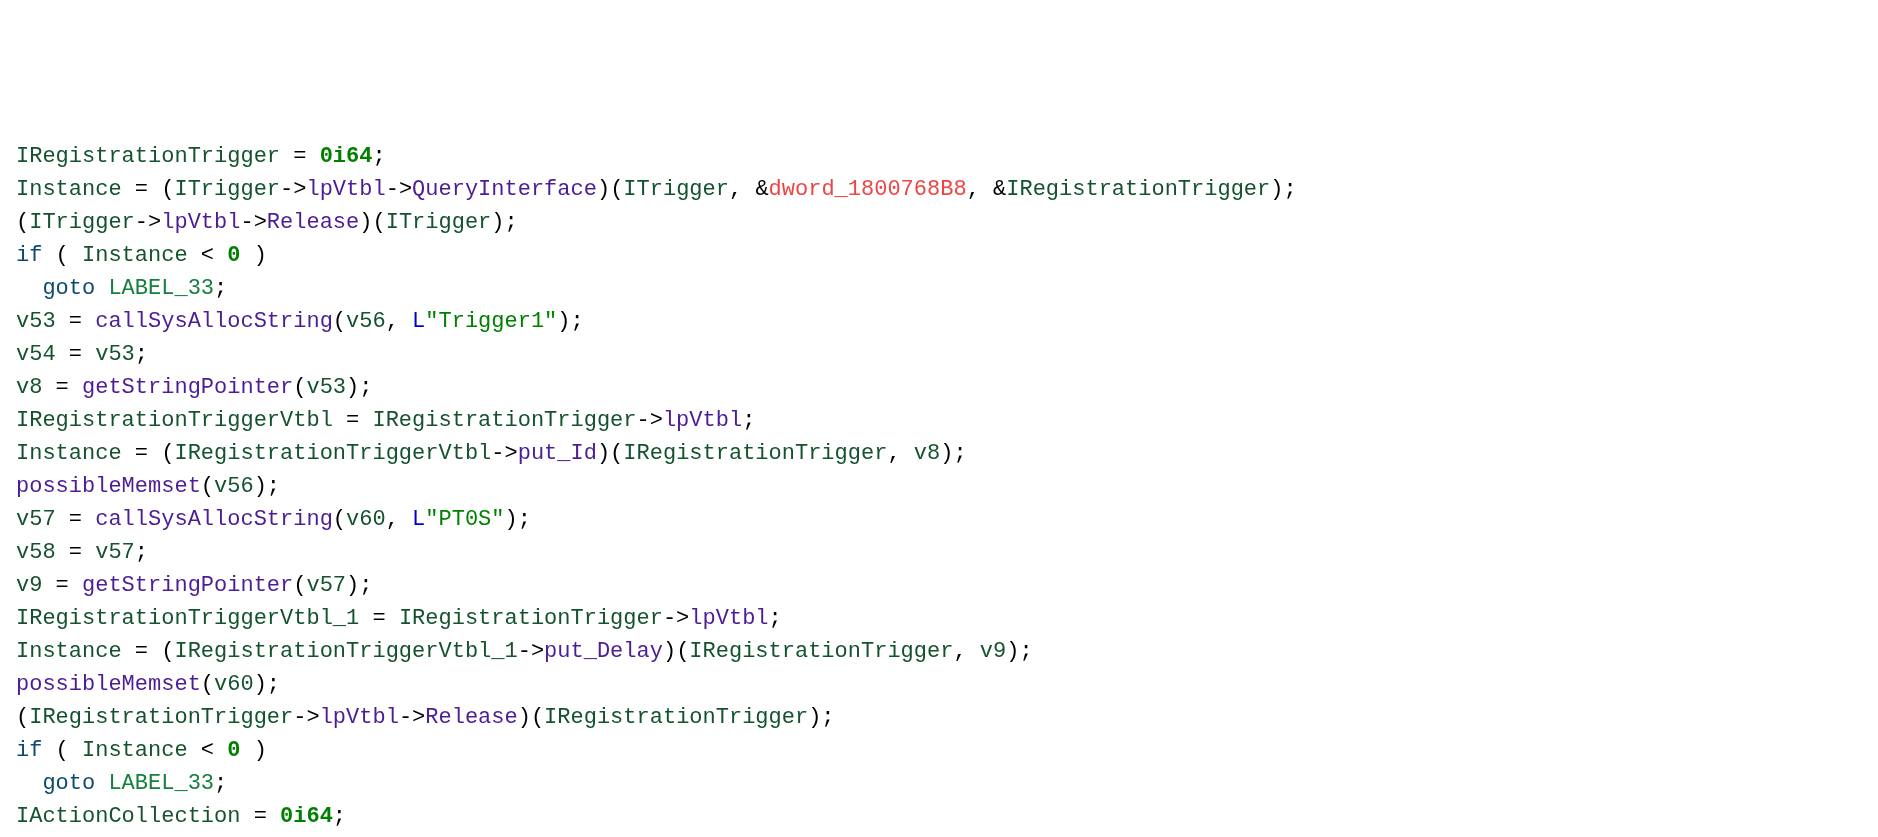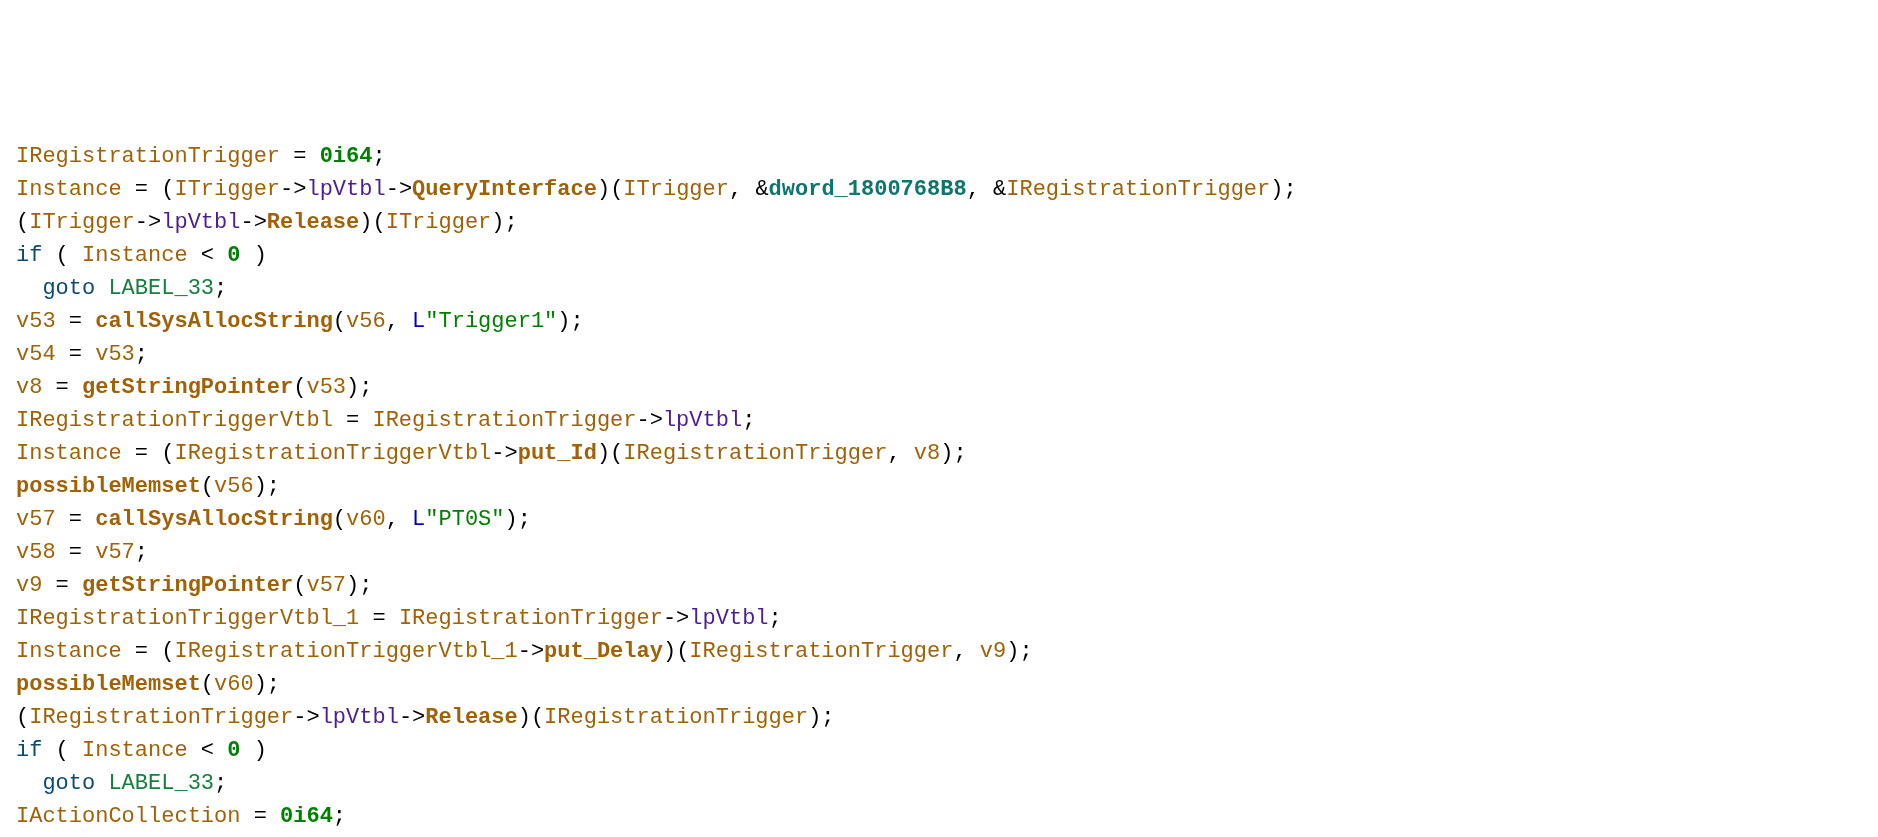--- a/index.html
+++ b/index.html
@@ -9,29 +9,29 @@
     font-family: Consolas, 'Courier New', monospace;
     font-size: 22px;
     line-height: 1.5;
     white-space: pre;
     overflow-x: auto;
   }
   .code-line {
     display: block;
   }
   .tok-keyword { color: #0c4a6e; }
-  .tok-ident-var { color: #a16207; }
-  .tok-ident-func { color: #a16207; font-weight: 700; }
+  .tok-ident-var { color: #14532d; }
+  .tok-ident-func { color: #4c1d95; font-weight: 400; }
   .tok-member { color: #4c1d95; }
   .tok-op { color: #000000; }
   .tok-punct { color: #000000; }
   .tok-number { color: #008000; font-weight: bold; }
   .tok-string { color: #008000; }
   .tok-strprefix { color: #0000cc; }
-  .tok-global { color: #0f766e; font-weight: bold; }
+  .tok-global { color: #ef4444; }
   .tok-label { color: #15803d; }
 </style>
 </head>
 <body>
 
 
 
 <div id="code-view"><span class="code-line"><span class="tok-ident-var">IRegistrationTrigger</span><span class="tok-op"> = </span><span class="tok-number">0i64</span><span class="tok-punct">;</span></span><span class="code-line"><span class="tok-ident-var">Instance</span><span class="tok-op"> = </span><span class="tok-punct">(</span><span class="tok-ident-var">ITrigger</span><span class="tok-op">-&gt;</span><span class="tok-member">lpVtbl</span><span class="tok-op">-&gt;</span><span class="tok-ident-func">QueryInterface</span><span class="tok-punct">)(</span><span class="tok-ident-var">ITrigger</span><span class="tok-punct">, </span><span class="tok-op">&amp;</span><span class="tok-global">dword_1800768B8</span><span class="tok-punct">, </span><span class="tok-op">&amp;</span><span class="tok-ident-var">IRegistrationTrigger</span><span class="tok-punct">);</span></span><span class="code-line"><span class="tok-punct">(</span><span class="tok-ident-var">ITrigger</span><span class="tok-op">-&gt;</span><span class="tok-member">lpVtbl</span><span class="tok-op">-&gt;</span><span class="tok-ident-func">Release</span><span class="tok-punct">)(</span><span class="tok-ident-var">ITrigger</span><span class="tok-punct">);</span></span><span class="code-line"><span class="tok-keyword">if</span><span class="tok-punct"> ( </span><span class="tok-ident-var">Instance</span><span class="tok-op"> &lt; </span><span class="tok-number">0</span><span class="tok-punct"> )</span></span><span class="code-line"><span class="tok-punct">  </span><span class="tok-keyword">goto</span><span class="tok-punct"> </span><span class="tok-label">LABEL_33</span><span class="tok-punct">;</span></span><span class="code-line"><span class="tok-ident-var">v53</span><span class="tok-op"> = </span><span class="tok-ident-func">callSysAllocString</span><span class="tok-punct">(</span><span class="tok-ident-var">v56</span><span class="tok-punct">, </span><span class="tok-strprefix">L</span><span class="tok-string">"Trigger1"</span><span class="tok-punct">);</span></span><span class="code-line"><span class="tok-ident-var">v54</span><span class="tok-op"> = </span><span class="tok-ident-var">v53</span><span class="tok-punct">;</span></span><span class="code-line"><span class="tok-ident-var">v8</span><span class="tok-op"> = </span><span class="tok-ident-func">getStringPointer</span><span class="tok-punct">(</span><span class="tok-ident-var">v53</span><span class="tok-punct">);</span></span><span class="code-line"><span class="tok-ident-var">IRegistrationTriggerVtbl</span><span class="tok-op"> = </span><span class="tok-ident-var">IRegistrationTrigger</span><span class="tok-op">-&gt;</span><span class="tok-member">lpVtbl</span><span class="tok-punct">;</span></span><span class="code-line"><span class="tok-ident-var">Instance</span><span class="tok-op"> = </span><span class="tok-punct">(</span><span class="tok-ident-var">IRegistrationTriggerVtbl</span><span class="tok-op">-&gt;</span><span class="tok-ident-func">put_Id</span><span class="tok-punct">)(</span><span class="tok-ident-var">IRegistrationTrigger</span><span class="tok-punct">, </span><span class="tok-ident-var">v8</span><span class="tok-punct">);</span></span><span class="code-line"><span class="tok-ident-func">possibleMemset</span><span class="tok-punct">(</span><span class="tok-ident-var">v56</span><span class="tok-punct">);</span></span><span class="code-line"><span class="tok-ident-var">v57</span><span class="tok-op"> = </span><span class="tok-ident-func">callSysAllocString</span><span class="tok-punct">(</span><span class="tok-ident-var">v60</span><span class="tok-punct">, </span><span class="tok-strprefix">L</span><span class="tok-string">"PT0S"</span><span class="tok-punct">);</span></span><span class="code-line"><span class="tok-ident-var">v58</span><span class="tok-op"> = </span><span class="tok-ident-var">v57</span><span class="tok-punct">;</span></span><span class="code-line"><span class="tok-ident-var">v9</span><span class="tok-op"> = </span><span class="tok-ident-func">getStringPointer</span><span class="tok-punct">(</span><span class="tok-ident-var">v57</span><span class="tok-punct">);</span></span><span class="code-line"><span class="tok-ident-var">IRegistrationTriggerVtbl_1</span><span class="tok-op"> = </span><span class="tok-ident-var">IRegistrationTrigger</span><span class="tok-op">-&gt;</span><span class="tok-member">lpVtbl</span><span class="tok-punct">;</span></span><span class="code-line"><span class="tok-ident-var">Instance</span><span class="tok-op"> = </span><span class="tok-punct">(</span><span class="tok-ident-var">IRegistrationTriggerVtbl_1</span><span class="tok-op">-&gt;</span><span class="tok-ident-func">put_Delay</span><span class="tok-punct">)(</span><span class="tok-ident-var">IRegistrationTrigger</span><span class="tok-punct">, </span><span class="tok-ident-var">v9</span><span class="tok-punct">);</span></span><span class="code-line"><span class="tok-ident-func">possibleMemset</span><span class="tok-punct">(</span><span class="tok-ident-var">v60</span><span class="tok-punct">);</span></span><span class="code-line"><span class="tok-punct">(</span><span class="tok-ident-var">IRegistrationTrigger</span><span class="tok-op">-&gt;</span><span class="tok-member">lpVtbl</span><span class="tok-op">-&gt;</span><span class="tok-ident-func">Release</span><span class="tok-punct">)(</span><span class="tok-ident-var">IRegistrationTrigger</span><span class="tok-punct">);</span></span><span class="code-line"><span class="tok-keyword">if</span><span class="tok-punct"> ( </span><span class="tok-ident-var">Instance</span><span class="tok-op"> &lt; </span><span class="tok-number">0</span><span class="tok-punct"> )</span></span><span class="code-line"><span class="tok-punct">  </span><span class="tok-keyword">goto</span><span class="tok-punct"> </span><span class="tok-label">LABEL_33</span><span class="tok-punct">;</span></span><span class="code-line"><span class="tok-ident-var">IActionCollection</span><span class="tok-op"> = </span><span class="tok-number">0i64</span><span class="tok-punct">;</span></span><span class="code-line"></span></div>
 
 

